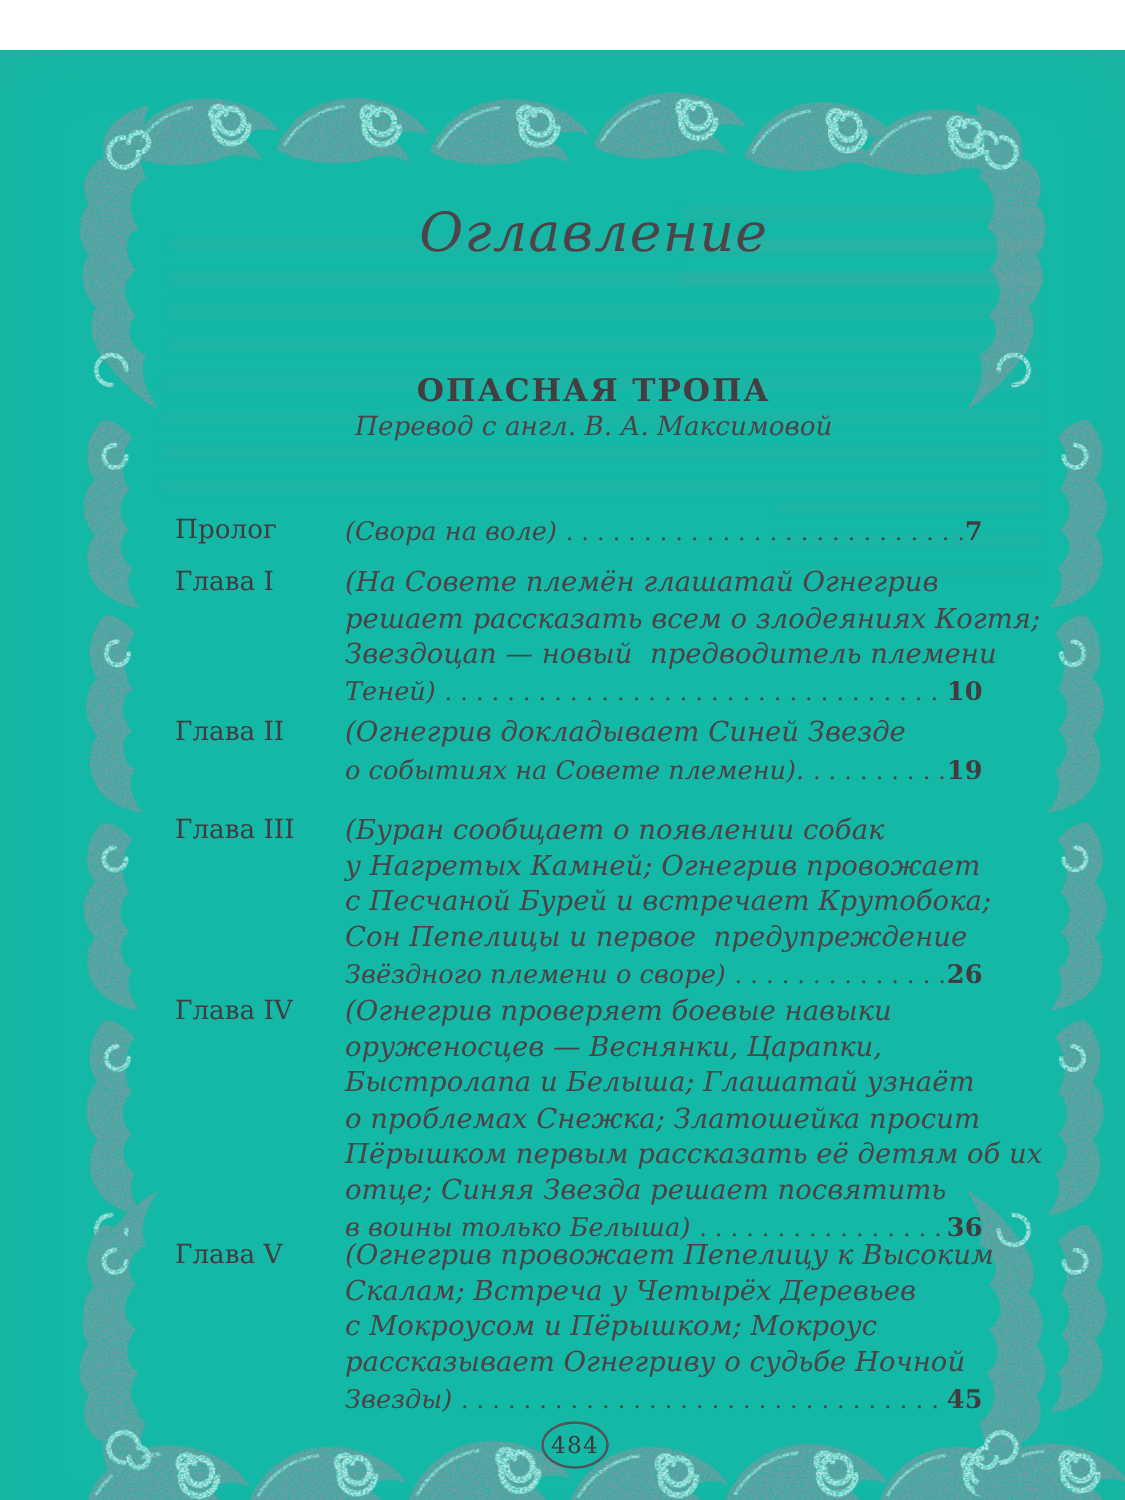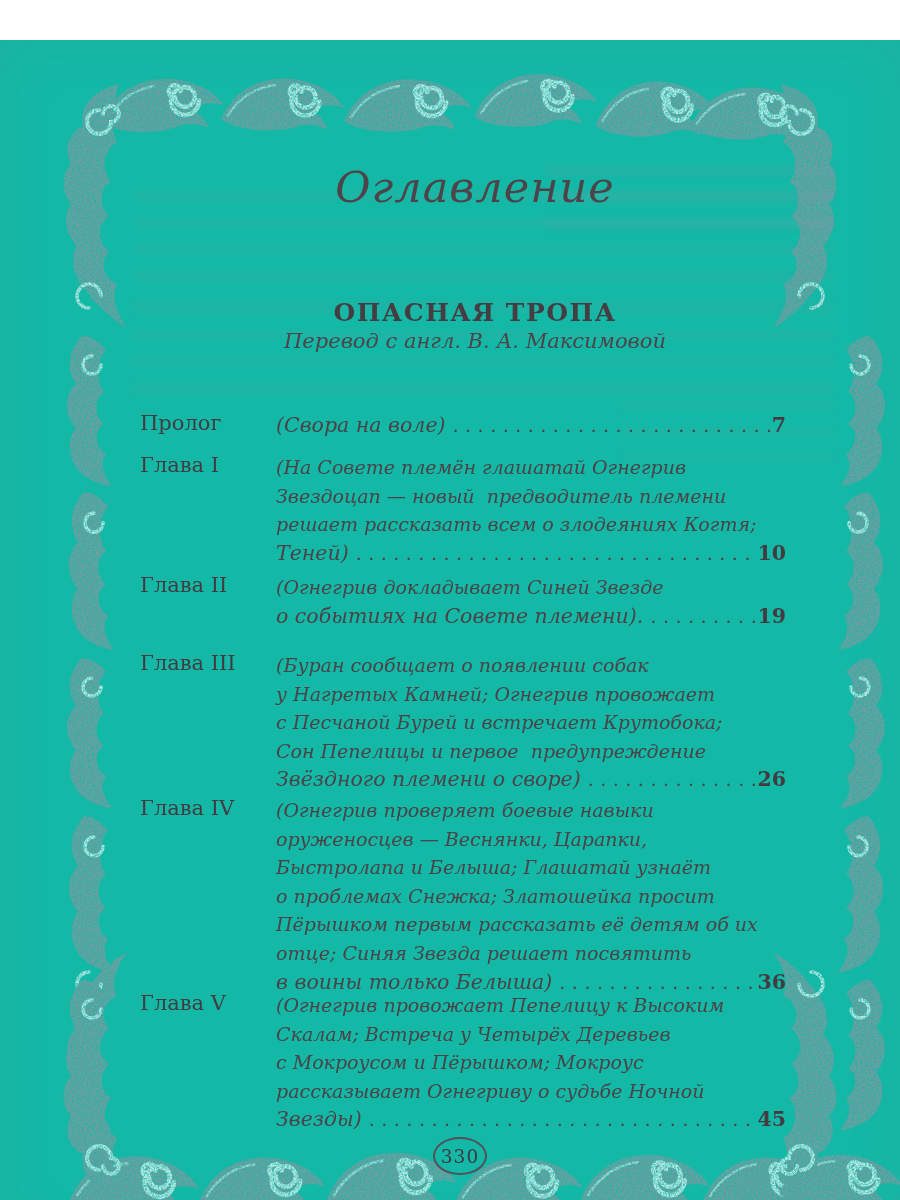--- a/index.html
+++ b/index.html
@@ -17,21 +17,21 @@
          font-style:italic;font-size:43px;color:#4c4449;letter-spacing:1px;}
   .book-title{position:absolute;left:0;top:258px;width:950px;text-align:center;
          font-weight:bold;font-size:25px;color:#443d42;letter-spacing:1.5px;}
   .trans-note{position:absolute;left:0;top:289px;width:950px;text-align:center;
          font-style:italic;font-size:21px;color:#4c4449;}
   
   .entry{position:absolute;left:140px;width:662px;color:#4a4347;}
   .entry .lbl{position:absolute;left:0;top:0;font-weight:normal;font-size:21px;
               white-space:pre;color:#423c41;}
   .entry .desc{position:absolute;left:136px;top:0;width:510px;}
-  .entry .line{font-style:italic;font-size:19px;line-height:28.6px;white-space:pre;}
+  .entry .line{font-style:italic;font-size:22px;line-height:28.6px;white-space:pre;}
   .entry .last{display:flex;align-items:baseline;}
   .entry .last .txt{font-style:italic;font-size:20.5px;line-height:28.6px;white-space:pre;}
   .entry .dots{flex:1;overflow:hidden;white-space:nowrap;font-size:19px;
                letter-spacing:6.5px;color:#4a4347;margin:0 2px 0 7px;}
   .entry .pg{font-weight:bold;font-size:20.5px;color:#423c41;}
   
   .folio{position:absolute;left:433px;top:1097px;width:50px;height:34px;
          border:2px solid #565058;border-radius:50%;
          display:flex;align-items:center;justify-content:center;
          font-size:18.5px;color:#3f393e;letter-spacing:1px;}
@@ -127,22 +127,22 @@
             <span class="txt">(Свора на воле)</span>
             <span class="dots">............................................................</span>
             <span class="pg">7</span>
           </div>
         </div>
       </div>
       <div class="entry" style="top: 413px;">
         <div class="lbl">Глава I</div>
         <div class="desc">
           <div class="line">(На Совете племён глашатай Огнегрив</div>
+          <div class="line">решает рассказать всем о злодеяниях Когтя;</div>
           <div class="line">Звездоцап — новый  предводитель племени</div>
-          <div class="line">решает рассказать всем о злодеяниях Когтя;</div>
           <div class="last">
             <span class="txt">Теней)</span>
             <span class="dots">............................................................</span>
             <span class="pg">10</span>
           </div>
         </div>
       </div>
       <div class="entry" style="top: 533px;">
         <div class="lbl">Глава II</div>
         <div class="desc">
@@ -194,15 +194,15 @@
           <div class="last">
             <span class="txt">Звезды)</span>
             <span class="dots">............................................................</span>
             <span class="pg">45</span>
           </div>
         </div>
       </div>
     </div>
 
   <div class="folio">
-    <span>330</span>
+    <span>484</span>
   </div>
 </div>
 
 </body></html>

